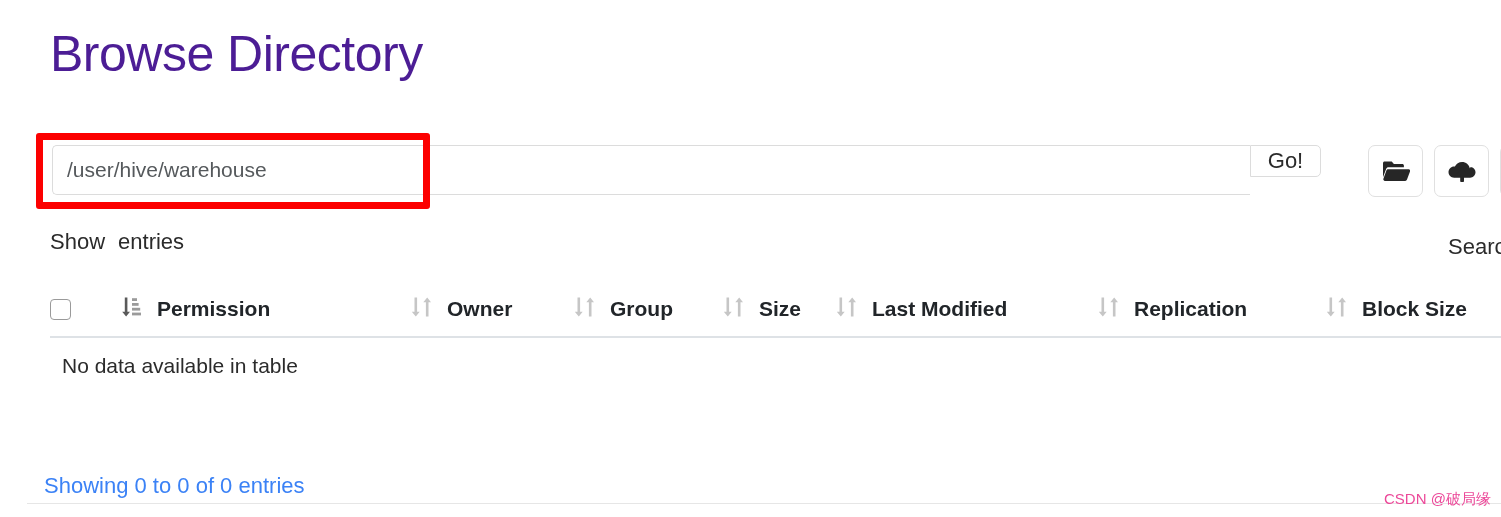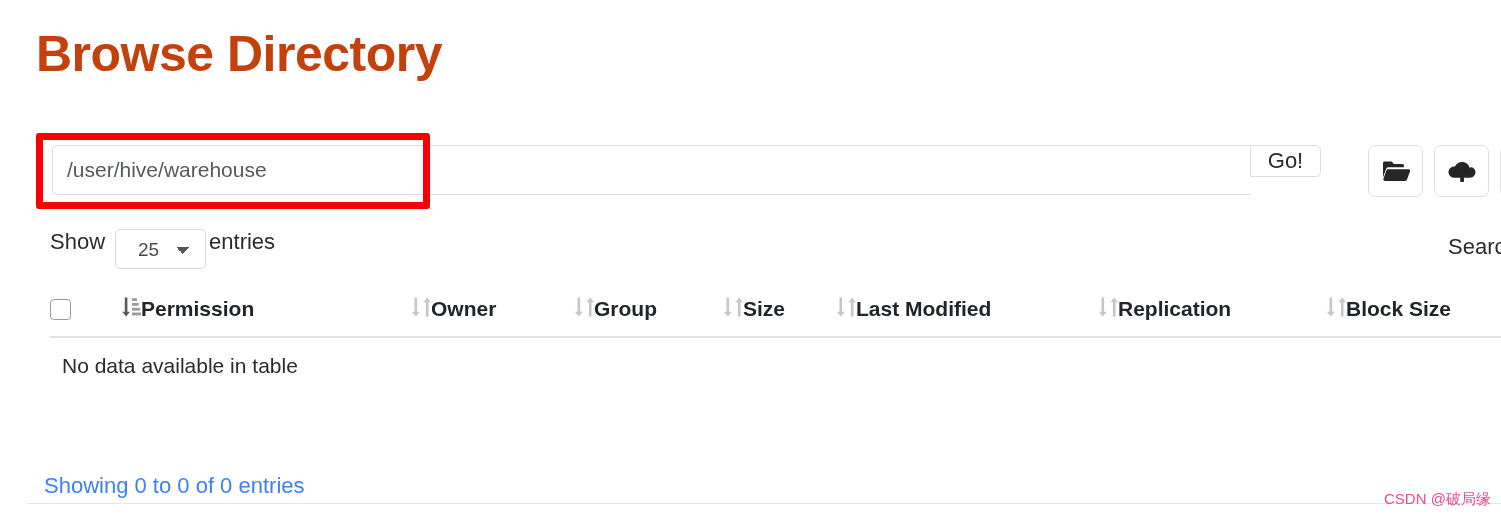--- a/index.html
+++ b/index.html
@@ -13,26 +13,26 @@
     position: relative;
     overflow: hidden;
     font-family: "Liberation Sans", sans-serif;
     color: #212529;
     -webkit-font-smoothing: antialiased;
   }
 
   
   .page-title {
     position: absolute;
-    left: 36px;
+    left: 50px;
     top: 24px;
     font-size: 50px;
-    font-weight: 700;
+    font-weight: 400;
     line-height: 60px;
-    color: #c2410c;
+    color: #4c1d95;
     letter-spacing: -0.5px;
     white-space: nowrap;
   }
 
   
   .path-row {
     position: absolute;
     left: 52px;
     top: 145px;
     height: 52px;
@@ -173,21 +173,21 @@
     font-weight: bold;
     color: #212529;
     padding: 0 0 14px 0;
     border-bottom: 2px solid #dee2e6;
     white-space: nowrap;
     vertical-align: middle;
   }
   .th-inner {
     display: flex;
     align-items: center;
-    gap: 0;
+    gap: 16px;
   }
   table.file-table tbody td {
     font-size: 21px;
     color: #2b2b2b;
     padding: 16px 0 0 12px;
     border: none;
     white-space: nowrap;
   }
 
   
@@ -266,23 +266,20 @@
 </button>
 
 <button class="icon-button" id="btn-cut">
   
 </button>
 
 <div class="annotation-box"></div>
 
 <div class="length-row">
   <span class="length-label-pre">Show</span>
-  <select class="length-select">
-    <option>25</option>
-  </select>
   <span class="length-label-post">entries</span>
 </div>
 
 <div class="search-label">Searc</div>
 
 <div class="table-wrap">
   <table class="file-table">
     <thead>
       <tr>
         <th style="width:72px;">

